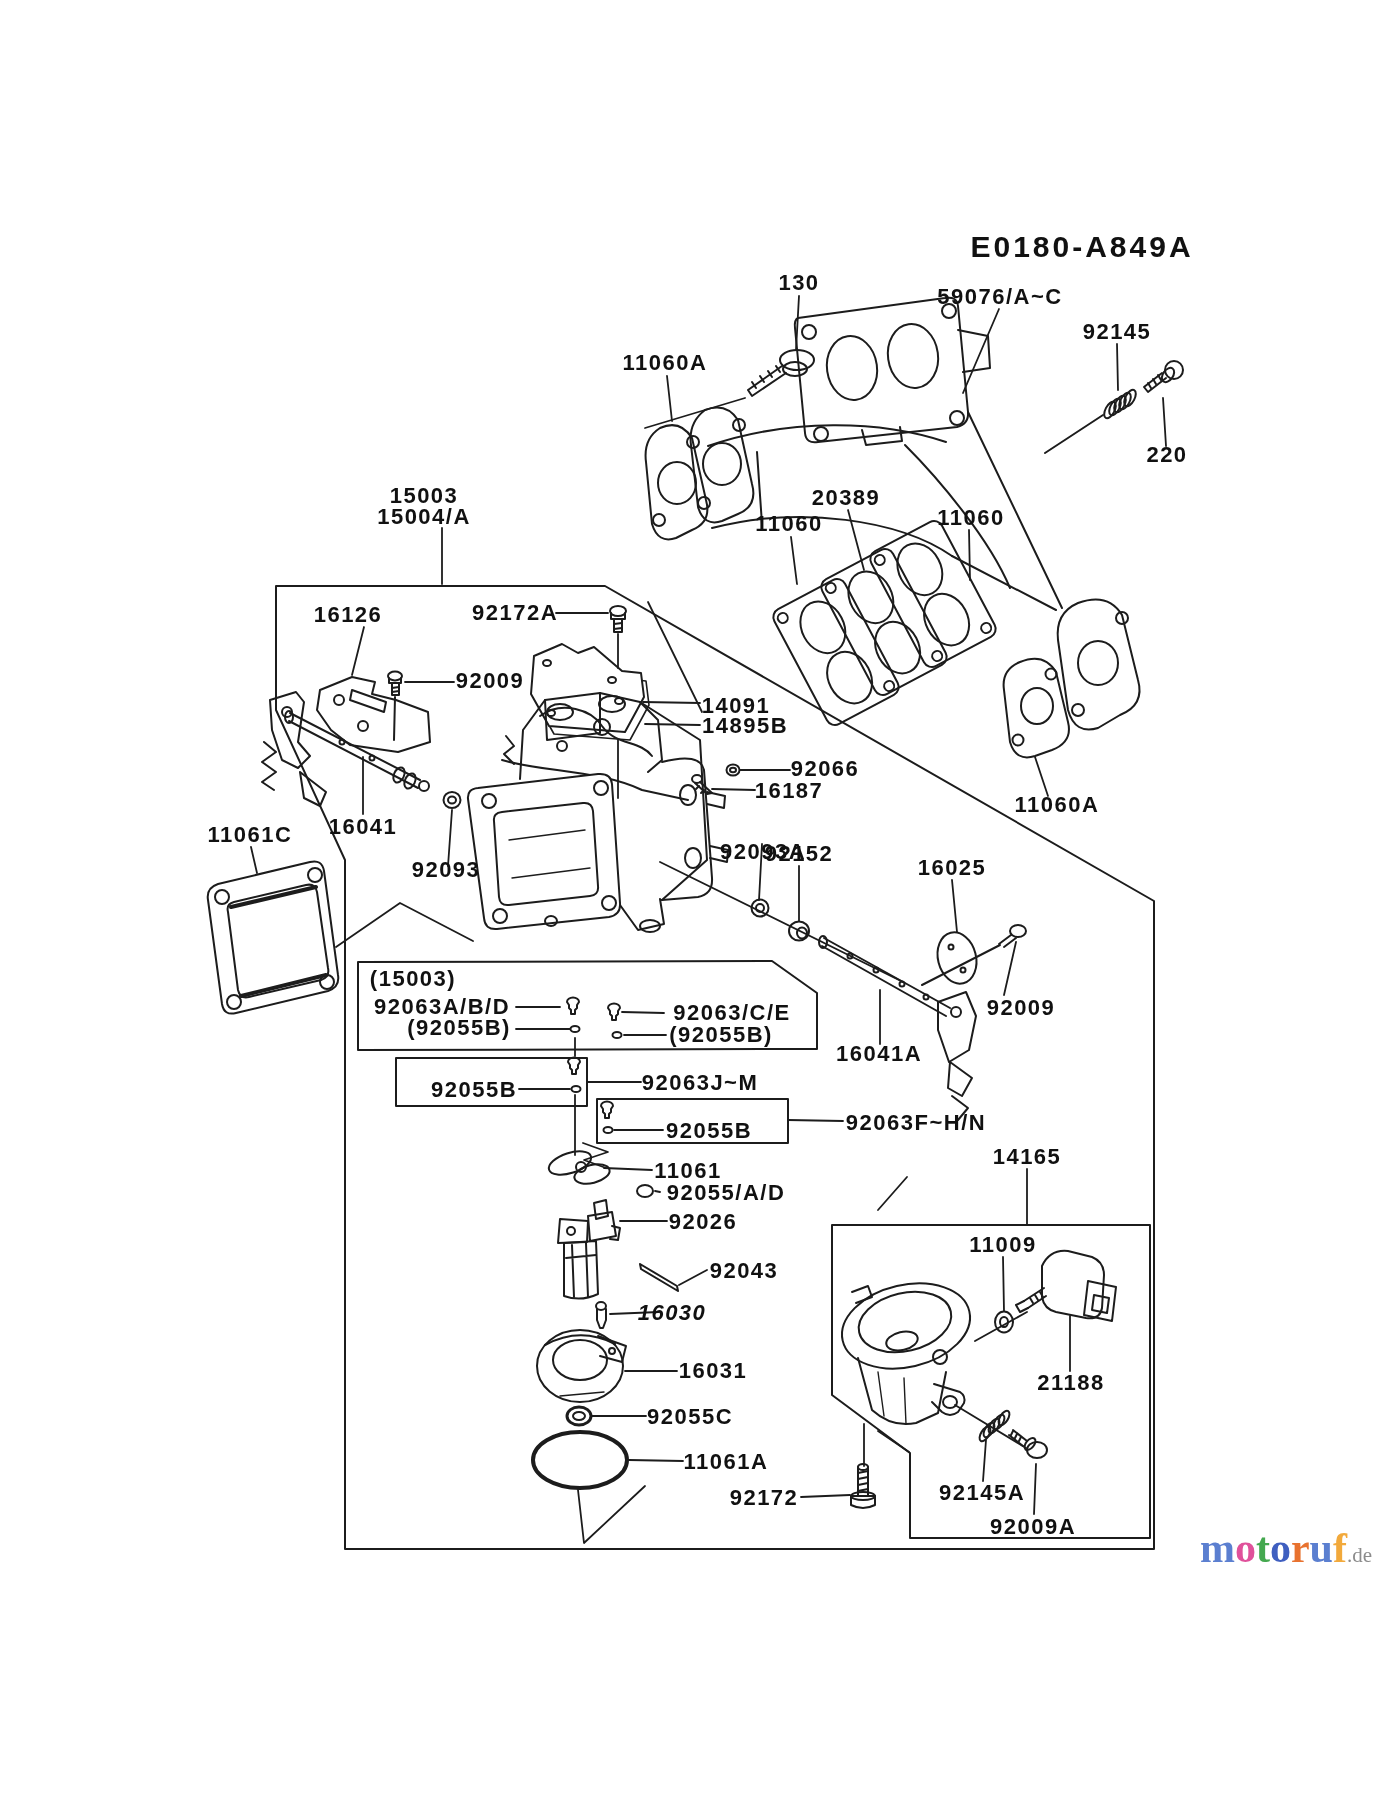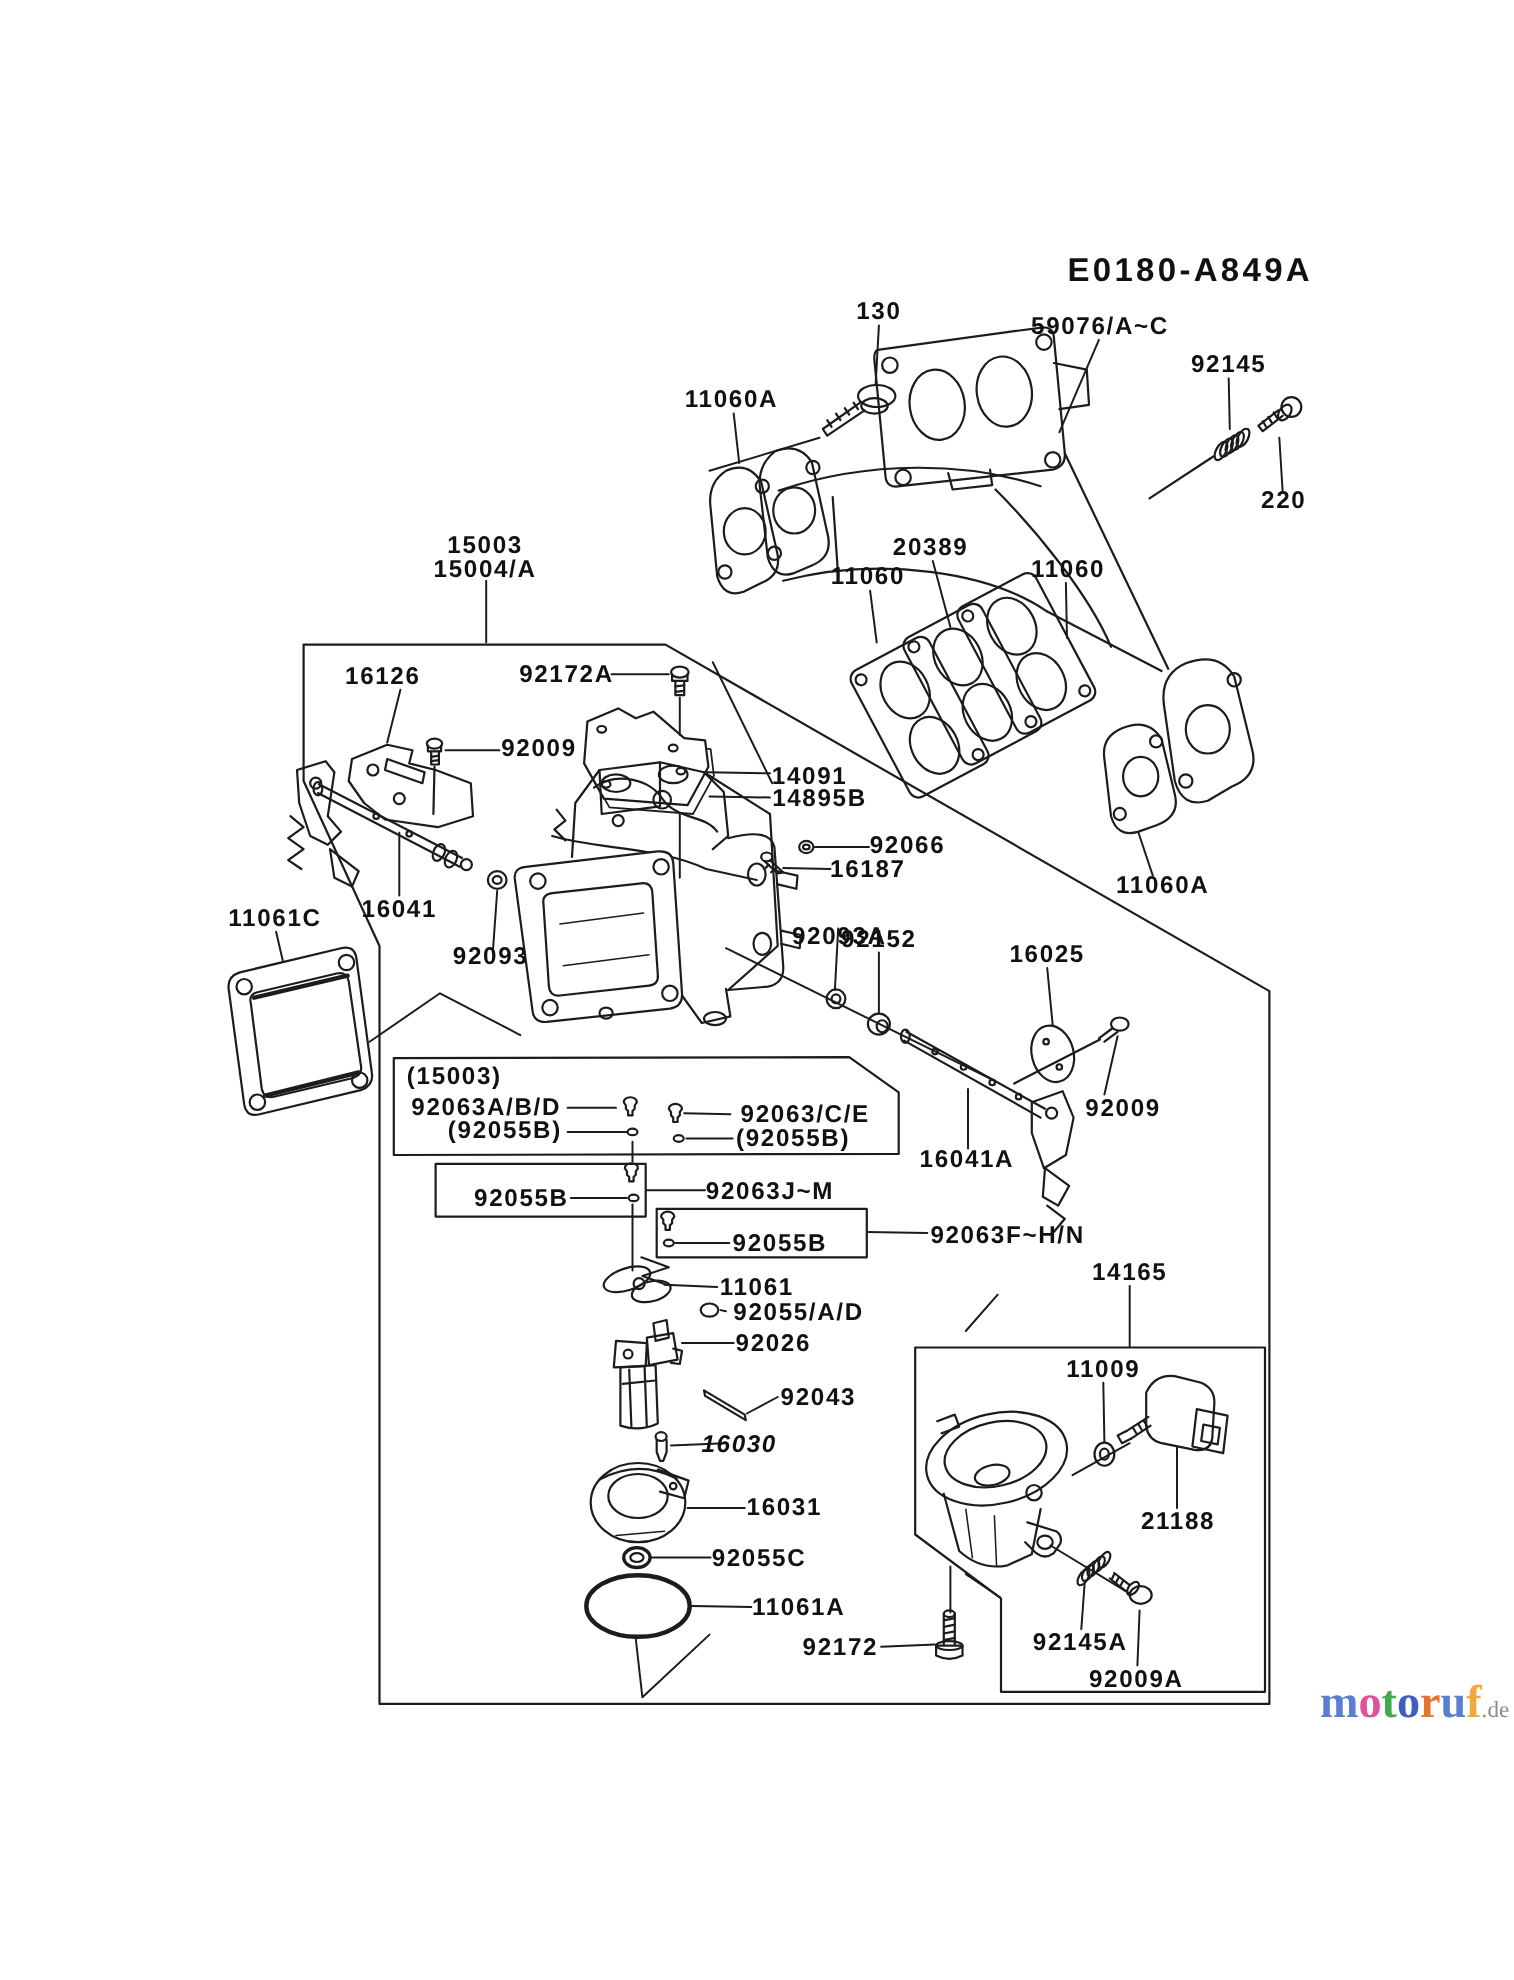--- a/index.html
+++ b/index.html
@@ -433,21 +433,21 @@
   </g>
 </svg>
 
   <div id="labels">
       <div class="lbl big" style="left: 1082px; top: 247px;">E0180-A849A</div>
       <div class="lbl" style="left: 799px; top: 283px;">130</div>
       <div class="lbl" style="left: 1000px; top: 297px;">59076/A~C</div>
       <div class="lbl" style="left: 1117px; top: 332px;">92145</div>
       <div class="lbl" style="left: 1167px; top: 455px;">220</div>
       <div class="lbl" style="left: 665px; top: 363px;">11060A</div>
-      <div class="lbl" style="left: 441px; top: 507px;">15003
+      <div class="lbl" style="left: 424px; top: 507px;">15003
 15004/A</div>
       <div class="lbl" style="left: 846px; top: 498px;">20389</div>
       <div class="lbl" style="left: 789px; top: 524px;">11060</div>
       <div class="lbl" style="left: 971px; top: 518px;">11060</div>
       <div class="lbl" style="left: 348px; top: 615px;">16126</div>
       <div class="lbl" style="left: 515px; top: 613px;">92172A</div>
       <div class="lbl" style="left: 490px; top: 681px;">92009</div>
       <div class="lbl" style="left: 736px; top: 706px;">14091</div>
       <div class="lbl" style="left: 745px; top: 726px;">14895B</div>
       <div class="lbl" style="left: 825px; top: 769px;">92066</div>

